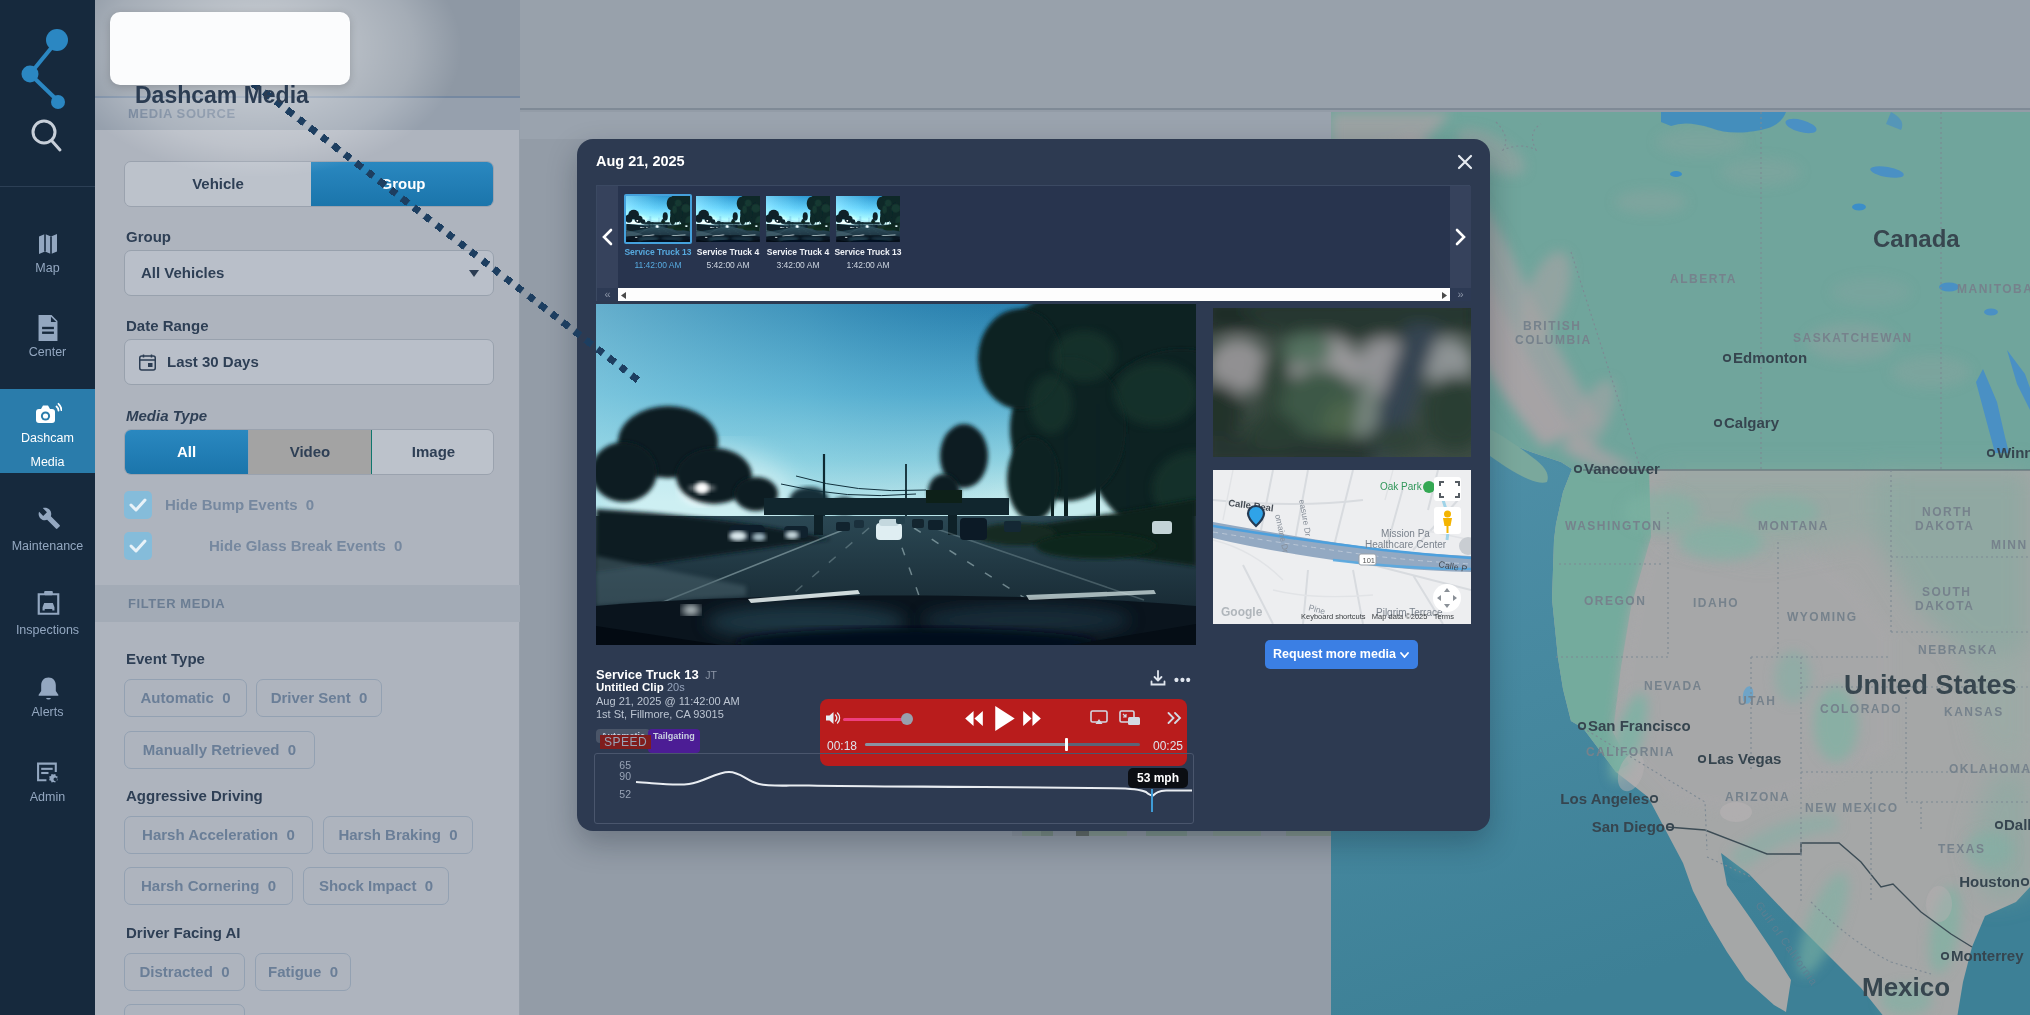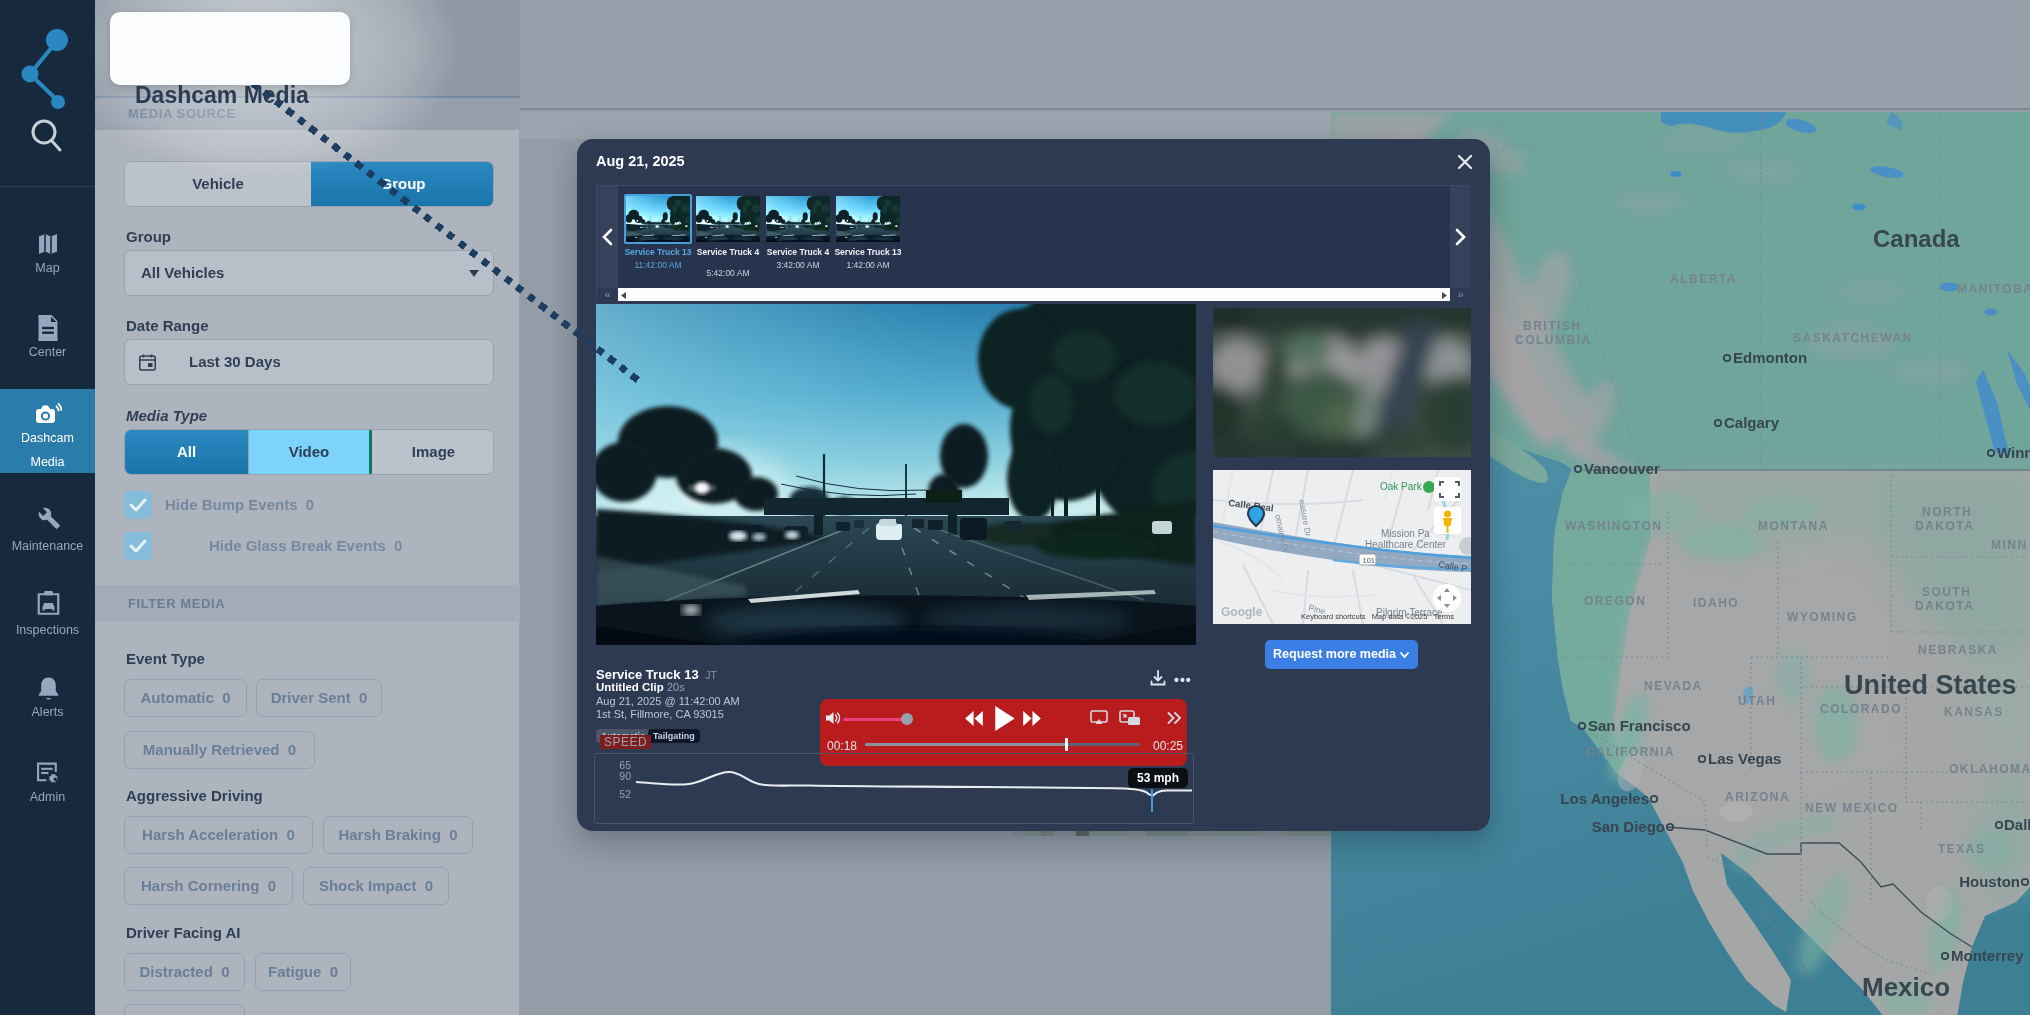--- a/index.html
+++ b/index.html
@@ -264,34 +264,34 @@
   </div>
 
   <div class="abs" style="left:31px;top:228px;font-weight:600;">Group</div>
   <div class="abs" style="left:29px;top:250px;width:370px;height:46px;background:#b9bfc9;border:1px solid #98a1ad;border-radius:7px;line-height:44px;font-weight:700;padding-left:16px;">All Vehicles
     <svg class="abs" style="right:14px;top:19px;" width="10" height="7" viewBox="0 0 10 7">
         <path d="M0 0 H10 L5 7Z" fill="#2b3c52"></path>
       </svg>
   </div>
 
   <div class="abs" style="left:31px;top:317px;font-weight:600;">Date Range</div>
-  <div class="abs" style="left:29px;top:339px;width:370px;height:46px;background:#b9bfc9;border:1px solid #98a1ad;border-radius:7px;line-height:44px;font-weight:700;padding-left:64px;">Last 30 Days
+  <div class="abs" style="left:29px;top:339px;width:370px;height:46px;background:#b9bfc9;border:1px solid #98a1ad;border-radius:7px;line-height:44px;font-weight:700;padding-left:42px;">Last 30 Days
     <svg class="abs" style="left:14px;top:14px;" width="17" height="17" viewBox="0 0 17 17">
       <rect x="0.75" y="2" width="15.5" height="14" rx="2" fill="none" stroke="#2b3c52" stroke-width="1.5"></rect>
       <line x1="4.5" y1="0.5" x2="4.5" y2="3.5" stroke="#2b3c52" stroke-width="1.5"></line>
       <line x1="12.5" y1="0.5" x2="12.5" y2="3.5" stroke="#2b3c52" stroke-width="1.5"></line>
       <line x1="1" y1="6" x2="16" y2="6" stroke="#2b3c52" stroke-width="1.5"></line>
       <rect x="9" y="9" width="4.5" height="4" fill="#2b3c52"></rect>
     </svg>
   </div>
 
   <div class="abs" style="left:31px;top:407px;font-weight:600;font-style:italic;">Media Type</div>
   <div class="abs" style="left:29px;top:429px;width:370px;height:46px;border:1px solid #9aa2ae;border-radius:7px;overflow:hidden;">
     <div class="abs" style="left:0;top:0;width:123px;height:46px;background:linear-gradient(#2a88c0,#1a74aa);color:#fff;text-align:center;line-height:44px;font-weight:700;">All</div>
-    <div class="abs" style="left:123px;top:0;width:124px;height:46px;background:#7dd3fc;border-left:1px solid #9aa2ae;border-right:3px solid #0f766e;text-align:center;line-height:44px;font-weight:600;">Video</div>
+    <div class="abs" style="left:123px;top:0;width:124px;height:46px;background:#a3a3a3;border-left:1px solid #9aa2ae;border-right:1px solid #0f766e;text-align:center;line-height:44px;font-weight:600;">Video</div>
     <div class="abs" style="left:247px;top:0;width:123px;height:46px;background:#bcc2cb;text-align:center;line-height:44px;font-weight:600;">Image</div>
   </div>
 
   <div class="abs" style="left:29px;top:491px;width:28px;height:28px;background:#85bcda;border-radius:5px;">
     <svg width="28" height="28" viewBox="0 0 28 28">
         <path d="M7 14 l5 5 9-10" stroke="#e8f2f8" stroke-width="3" fill="none" stroke-linecap="round" stroke-linejoin="round"></path>
       </svg>
   </div>
   <div class="abs" style="left:70px;top:496px;color:#76889f;font-weight:600;">Hide Bump Events&nbsp;&nbsp;0</div>
   <div class="abs" style="left:29px;top:532px;width:28px;height:28px;background:#85bcda;border-radius:5px;">
@@ -551,21 +551,21 @@
         </svg></div>
     <div class="abs" style="left:169px;top:10px;width:64px;height:46px;"><svg width="64" height="46" viewBox="0 0 600 341" preserveAspectRatio="none" style="filter:brightness(1.18) saturate(1.05);">
           <use href="#vidscene"></use>
         </svg></div>
     <div class="abs" style="left:239px;top:10px;width:64px;height:46px;"><svg width="64" height="46" viewBox="0 0 600 341" preserveAspectRatio="none" style="filter:brightness(1.18) saturate(1.05);">
           <use href="#vidscene"></use>
         </svg></div>
     <div class="abs" style="left:24px;top:61px;width:74px;text-align:center;color:#57aadf;font-size:8.5px;font-weight:bold;">Service Truck 13</div>
     <div class="abs" style="left:24px;top:74px;width:74px;text-align:center;color:#57aadf;font-size:8.5px;">11:42:00 AM</div>
     <div class="abs" style="left:94px;top:61px;width:74px;text-align:center;color:#eef1f6;font-size:8.5px;font-weight:bold;">Service Truck 4</div>
-    <div class="abs" style="left:94px;top:74px;width:74px;text-align:center;color:#cdd5e0;font-size:8.5px;margin-top:8px;">5:42:00 AM</div>
+    <div class="abs" style="left:94px;top:74px;width:74px;text-align:center;color:#cdd5e0;font-size:8.5px;">5:42:00 AM</div>
     <div class="abs" style="left:164px;top:61px;width:74px;text-align:center;color:#eef1f6;font-size:8.5px;font-weight:bold;">Service Truck 4</div>
     <div class="abs" style="left:164px;top:74px;width:74px;text-align:center;color:#cdd5e0;font-size:8.5px;">3:42:00 AM</div>
     <div class="abs" style="left:233px;top:61px;width:76px;text-align:center;color:#eef1f6;font-size:8.5px;font-weight:bold;">Service Truck 13</div>
     <div class="abs" style="left:233px;top:74px;width:76px;text-align:center;color:#cdd5e0;font-size:8.5px;">1:42:00 AM</div>
 
     <div class="abs" style="left:0;top:102px;width:21px;height:13px;background:#2d3a54;color:#8a94a6;font-size:11px;text-align:center;line-height:13px;">«</div>
     <div class="abs" style="left:853px;top:102px;width:21px;height:13px;background:#2d3a54;color:#8a94a6;font-size:11px;text-align:center;line-height:13px;">»</div>
     <div class="abs" style="left:21px;top:102px;width:832px;height:13px;background:#fdfdfd;">
       <svg class="abs" style="left:3px;top:4px;" width="6" height="7" viewBox="0 0 6 7">
           <path d="M5 0 L0 3.5 L5 7Z" fill="#4a4a4a"></path>
@@ -604,21 +604,21 @@
   <div class="abs" style="left:19px;top:542px;font-size:11.5px;font-weight:bold;">Untitled Clip <span style="font-weight:normal;font-size:11px;color:#95a3bb;">20s</span></div>
   <div class="abs" style="left:19px;top:556px;font-size:11px;color:#bcc5d2;">Aug 21, 2025 @ 11:42:00 AM</div>
   <div class="abs" style="left:19px;top:569px;font-size:11px;color:#bcc5d2;">1st St, Fillmore, CA 93015</div>
   <svg class="abs" style="left:573px;top:531px;" width="16" height="16" viewBox="0 0 16 16">
     <path d="M8 1 V10 M4.5 7 L8 10.5 L11.5 7" stroke="#dfe5ee" stroke-width="1.8" fill="none" stroke-linecap="round" stroke-linejoin="round"></path>
     <path d="M1.5 11.5 V14.5 H14.5 V11.5" stroke="#dfe5ee" stroke-width="1.8" fill="none" stroke-linecap="round"></path>
   </svg>
   <div class="abs" style="left:597px;top:533px;color:#dfe5ee;font-size:14px;font-weight:bold;letter-spacing:1px;">•••</div>
 
   <div class="abs" style="left:19px;top:590px;height:14px;padding:0 5px;background:#4a5568;border-radius:4px;font-size:9px;font-weight:bold;color:#c9d1e0;line-height:14px;">Automatic</div>
-  <div class="abs" style="left:71px;top:590px;height:14px;padding:0 5px;background:#0f172a;border-radius:4px;font-size:9px;font-weight:bold;color:#c9d1e0;line-height:14px;">Tailgating</div>
+  <div class="abs" style="left:71px;top:590px;height:24px;padding:0 5px;background:#4c1d95;border-radius:4px;font-size:9px;font-weight:bold;color:#c9d1e0;line-height:14px;">Tailgating</div>
 
   <div class="abs" style="left:243px;top:560px;width:367px;height:67px;background:#b91c1c;border-radius:8px;">
     <svg class="abs" style="left:6px;top:12px;" width="16" height="14" viewBox="0 0 16 14" fill="#e8ecf2">
       <path d="M0 4.5 H3.5 L7.5 1 V13 L3.5 9.5 H0 Z"></path>
       <path d="M9.5 4 A 4.5 4.5 0 0 1 9.5 10 M11.5 2 A 7 7 0 0 1 11.5 12" stroke="#e8ecf2" stroke-width="1.3" fill="none" stroke-linecap="round"></path>
     </svg>
     <div class="abs" style="left:23px;top:19px;width:64px;height:3px;background:#ee3f7f;border-radius:2px;"></div>
     <div class="abs" style="left:81px;top:14px;width:12px;height:12px;background:#98a0ad;border-radius:50%;"></div>
     <svg class="abs" style="left:145px;top:12px;" width="18" height="15" viewBox="0 0 20 17" fill="#fff">
       <path d="M9.5 0 L0 8.5 L9.5 17Z M20 0 L10.5 8.5 L20 17Z"></path>

